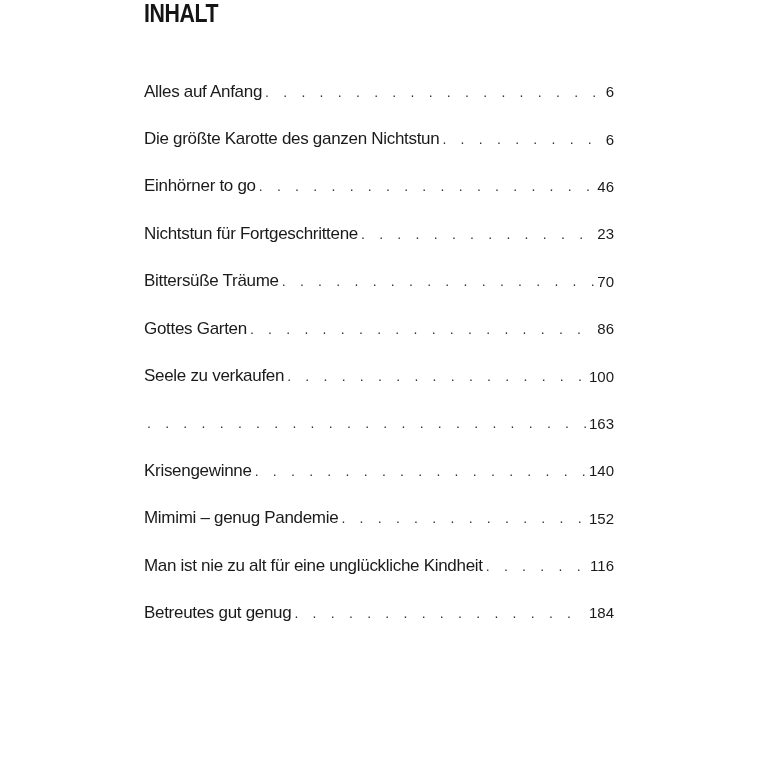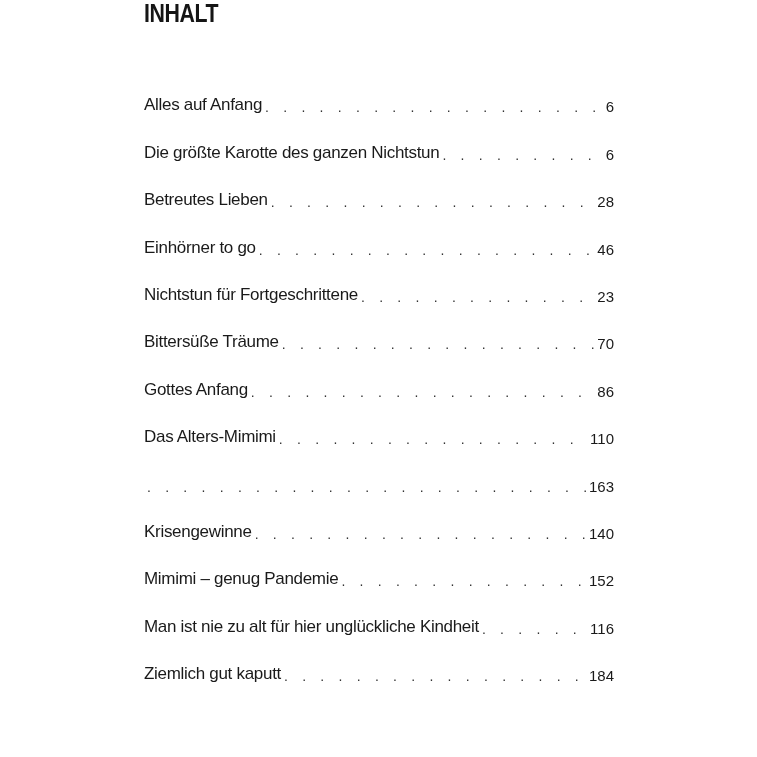--- a/index.html
+++ b/index.html
@@ -1,19 +1,19 @@
 <!DOCTYPE html>
 <html><head>
   <meta charset="utf-8">
   <style>
     html, body { margin:0; padding:0; background:#ffffff; }
     body { width:757px; height:757px; position:relative; overflow:hidden; font-family:"Liberation Sans", sans-serif; color:#1a1a1a; }
     .title { position:absolute; left:144px; top:-2px; font-size:26px; font-weight:bold; letter-spacing:-0.5px; transform:scaleX(0.82); transform-origin:left top; color:#151515; }
     .toc { position:absolute; left:144px; top:68px; width:470px; }
-    .entry { display:flex; align-items:flex-end; height:47.4px; font-size:17px; }
+    .entry { display:flex; align-items:center; height:47.4px; font-size:17px; }
     .entry .label { white-space:nowrap; transform-origin:left; letter-spacing:-0.3px; }
     .entry .dots { flex:1; overflow:hidden; white-space:nowrap; margin:0 3px; color:#333; letter-spacing:5.2px; font-size:14px; }
     .entry .dots::after { content:". . . . . . . . . . . . . . . . . . . . . . . . . . . . . . . . . . . . . . . . . . . . . . . . . . . . . ."; }
     .entry .page { white-space:nowrap; font-size:15px; text-align:right; }
   </style>
 </head>
 <body>
 
 <div class="title">INHALT</div>
 
@@ -22,66 +22,61 @@
       <span class="label">Alles auf Anfang</span>
       <span class="dots"></span>
       <span class="page">6</span>
     </div>
   <div class="entry">
       <span class="label">Die größte Karotte des ganzen Nichtstun</span>
       <span class="dots"></span>
       <span class="page">6</span>
     </div>
   <div class="entry">
-      <span class="label">Betreutes Lieben</span>
-      <span class="dots"></span>
-      <span class="page">28</span>
-    </div>
-  <div class="entry">
       <span class="label">Einhörner to go</span>
       <span class="dots"></span>
       <span class="page">46</span>
     </div>
   <div class="entry">
       <span class="label">Nichtstun für Fortgeschrittene</span>
       <span class="dots"></span>
       <span class="page">23</span>
     </div>
   <div class="entry">
       <span class="label">Bittersüße Träume</span>
       <span class="dots"></span>
       <span class="page">70</span>
     </div>
   <div class="entry">
-      <span class="label">Gottes Anfang</span>
+      <span class="label">Gottes Garten</span>
       <span class="dots"></span>
       <span class="page">86</span>
     </div>
   <div class="entry">
-      <span class="label">Das Alters-Mimimi</span>
+      <span class="label">Seele zu verkaufen</span>
       <span class="dots"></span>
-      <span class="page">110</span>
+      <span class="page">100</span>
     </div>
   <div class="entry">
       <span class="dots"></span>
       <span class="page">163</span>
     </div>
   <div class="entry">
       <span class="label">Krisengewinne</span>
       <span class="dots"></span>
       <span class="page">140</span>
     </div>
   <div class="entry">
       <span class="label">Mimimi – genug Pandemie</span>
       <span class="dots"></span>
       <span class="page">152</span>
     </div>
   <div class="entry">
-      <span class="label">Man ist nie zu alt für hier unglückliche Kindheit</span>
+      <span class="label">Man ist nie zu alt für eine unglückliche Kindheit</span>
       <span class="dots"></span>
       <span class="page">116</span>
     </div>
   <div class="entry">
-      <span class="label">Ziemlich gut kaputt</span>
+      <span class="label">Betreutes gut genug</span>
       <span class="dots"></span>
       <span class="page">184</span>
     </div>
 </div>
 
 </body></html>

